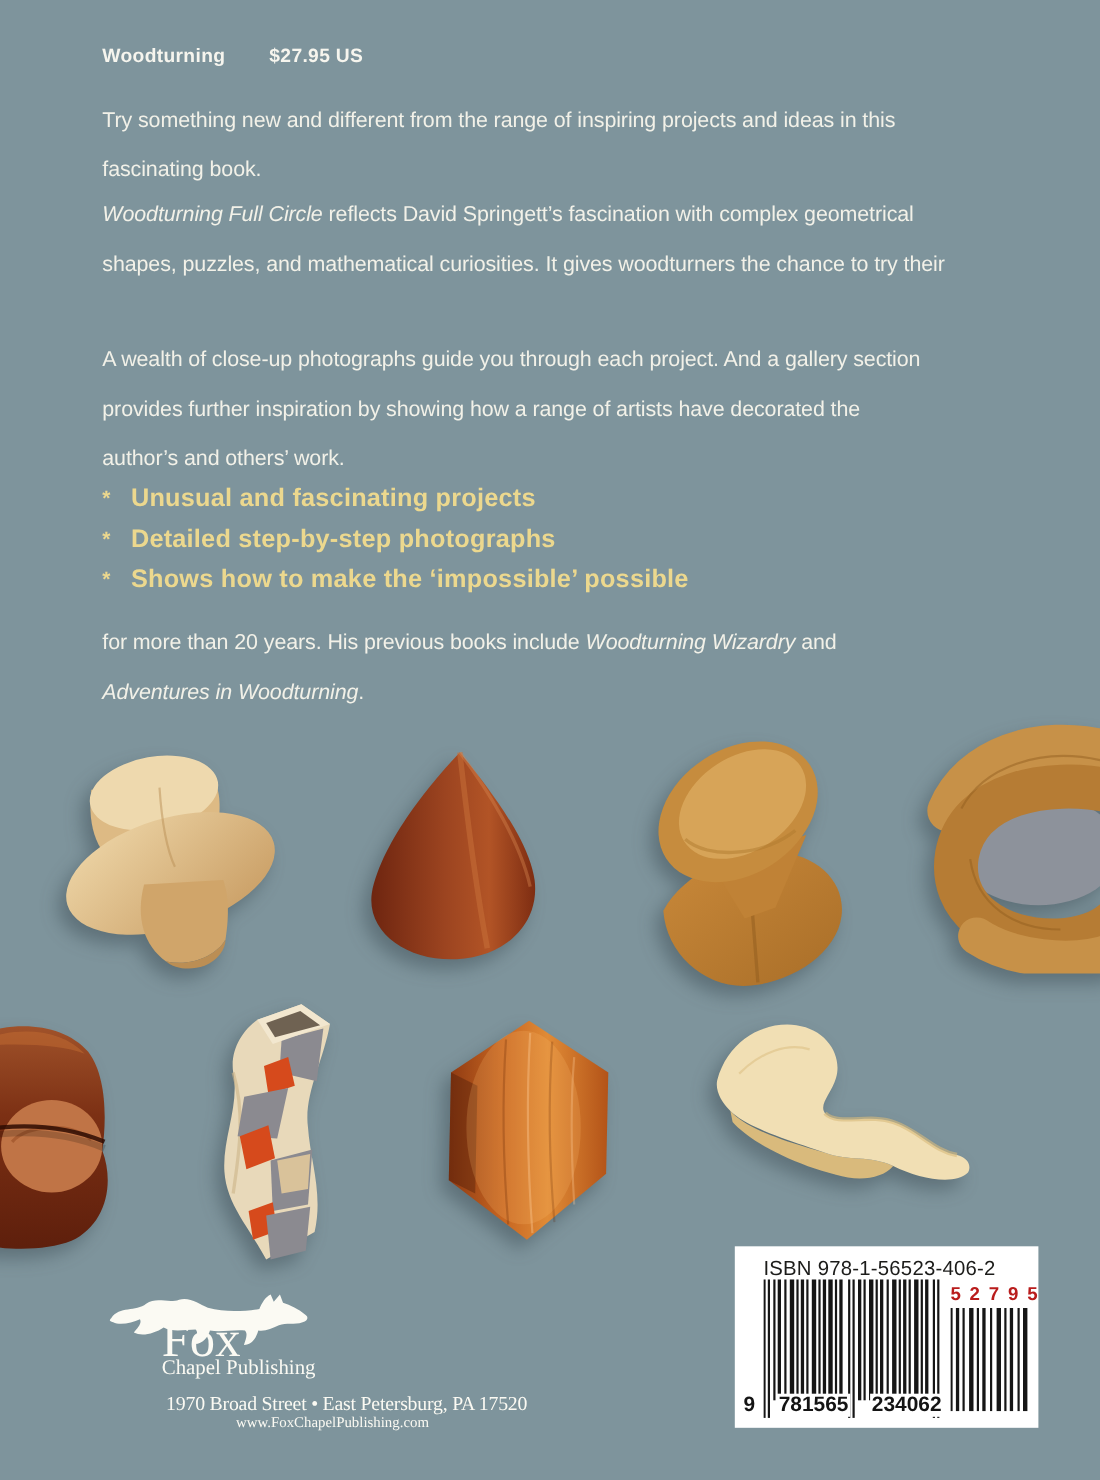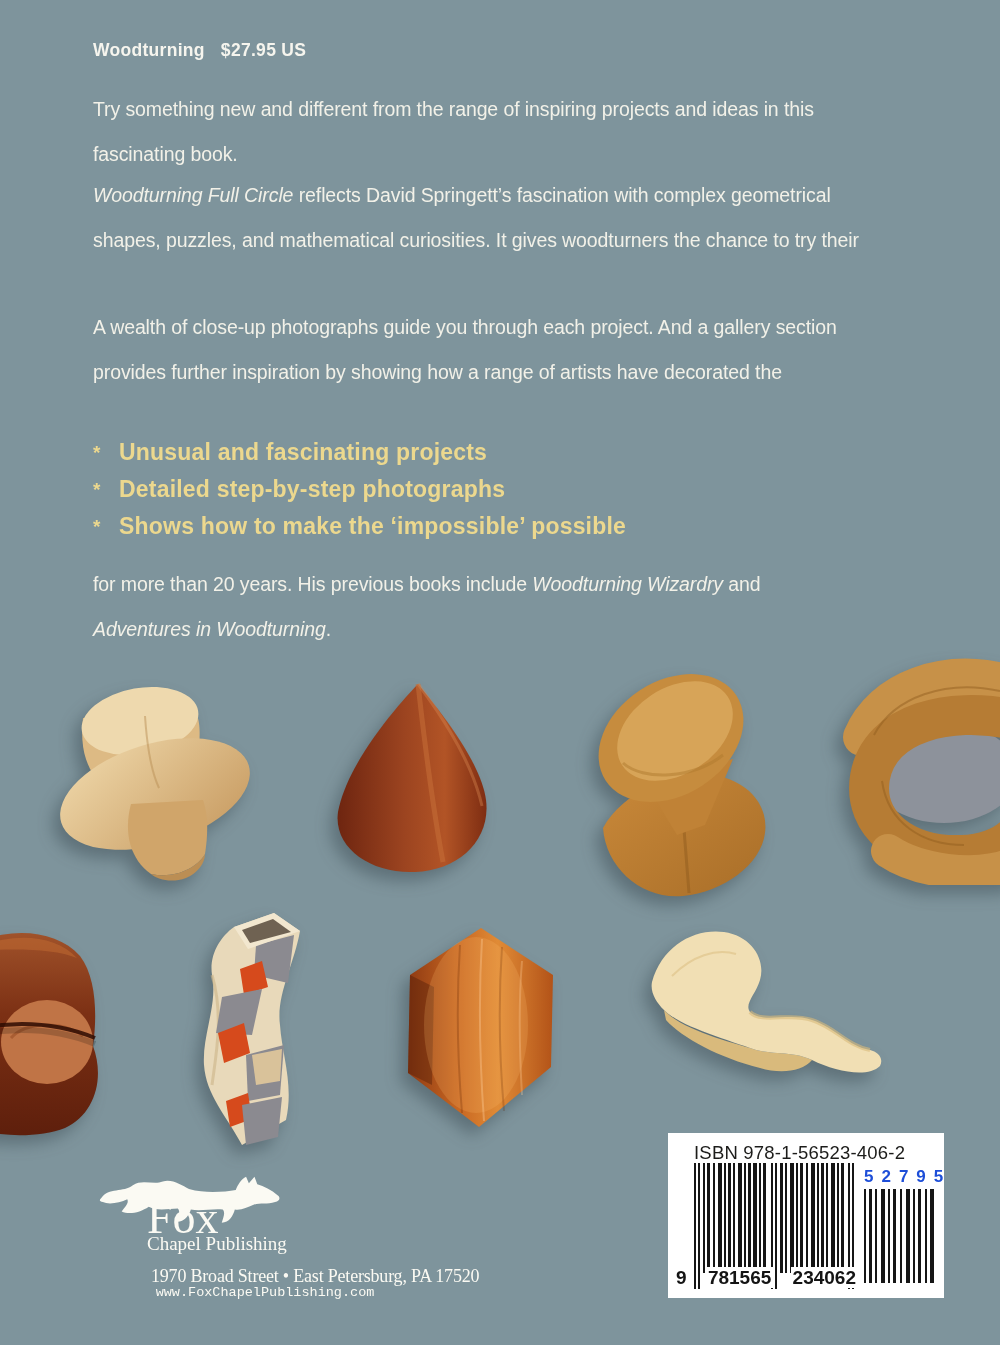--- a/index.html
+++ b/index.html
@@ -6,21 +6,21 @@
   body{
     width:1000px;height:1345px;overflow:hidden;position:relative;
     background:#7E949C;
     font-family:"Liberation Sans", sans-serif;
   }
   .cover{position:absolute;inset:0;}
 
   
   .topline{position:absolute;left:93px;top:40px;font-size:17.5px;font-weight:bold;
            color:#F6F5EE;letter-spacing:.3px;white-space:nowrap}
-  .topline .price{margin-left:16px}
+  .topline .price{margin-left:40px}
 
   .para{position:absolute;left:93px;color:#F2F1E8;font-size:19.5px;letter-spacing:-.1px}
   .para .line{height:45px;line-height:45px;white-space:nowrap}
   .para i{font-style:italic}
   .intro{top:87px}
   .about{top:173px}
   .gallerynote{top:305px}
   .author{top:562px}
 
   .bullets{position:absolute;left:93px;top:434px;color:#ECD88E;font-weight:bold;
@@ -36,33 +36,33 @@
   
   .pub{color:#FBFAF3}
   .pub-fox{position:absolute;left:90px;top:1174px;width:198px;height:58px}
   .pub-name1{position:absolute;left:147px;top:1202px;font-family:"Liberation Serif",serif;
              font-size:46px;line-height:32px;color:#FBFAF3}
   .pub-name2{position:absolute;left:147px;top:1229px;font-family:Liberation Serif, serif;
              font-size:19px;line-height:30px;color:#FBFAF3;white-space:nowrap}
   .pub-address{position:absolute;left:151px;top:1266px;width:250px;text-align:left;
              font-family:"Liberation Serif",serif;font-size:18px;letter-spacing:-.2px;
              color:#FBFAF3;white-space:nowrap}
-  .pub-url{position:absolute;left:140px;top:1285px;width:250px;text-align:center;
-             font-family:Liberation Mono, monospace;font-size:13.5px;color:#FBFAF3}
+  .pub-url{position:absolute;left:140px;top:1285px;width:250px;text-align:right;
+             font-family:Liberation Serif, serif;font-size:13.5px;color:#FBFAF3}
 
   
   .isbnbox{position:absolute;left:668px;top:1133px;width:276px;height:165px;background:#fff}
   .isbn-label{position:absolute;left:26px;top:9px;font-size:18.5px;font-weight:400;
               color:#1C1C1A;letter-spacing:.2px;white-space:nowrap}
   .bc-main{position:absolute;left:26px;top:30px;width:162px;height:126px}
   .bc-digits{position:absolute;left:6px;top:134px;width:184px;display:flex;
              justify-content:space-between;font-size:19px;font-weight:600;color:#141414}
   .bc-digits span{background:#fff;padding:0 2px;line-height:21px}
   .bc-sup-digits{position:absolute;left:196px;top:34px;width:72px;display:flex;
-             justify-content:flex-end;font-size:17px;font-weight:600;color:#1d4ed8}
+             justify-content:flex-end;font-size:17px;font-weight:600;color:#b91c1c}
   .bc-sup{position:absolute;left:196px;top:56px;width:72px;height:94px}
 </style>
 </head>
 <body>
 
 <div class="cover">
 
   <header class="topline">
     <span>Woodturning</span><span class="price">$27.95 US</span>
   </header>
@@ -73,20 +73,21 @@
   </section>
 
   <section class="para about">
     <div class="line"><i>Woodturning Full Circle</i><span> reflects David Springett’s fascination with complex geometrical</span></div>
     <div class="line">shapes, puzzles, and mathematical curiosities. It gives woodturners the chance to try their</div>
   </section>
 
   <section class="para gallerynote">
     <div class="line">A wealth of close-up photographs guide you through each project. And a gallery section</div>
     <div class="line">provides further inspiration by showing how a range of artists have decorated the</div>
+    <div class="line">author’s and others’ work.</div>
   </section>
 
   <section class="bullets">
     <div class="bullet"><span class="mark">*</span><span>Unusual and fascinating projects</span></div>
     <div class="bullet"><span class="mark">*</span><span>Detailed step-by-step photographs</span></div>
     <div class="bullet"><span class="mark">*</span><span>Shows how to make the ‘impossible’ possible</span></div>
   </section>
 
   <section class="para author">
     <div class="line"><span>for more than 20 years. His previous books include </span><i>Woodturning Wizardry</i><span> and</span></div>

